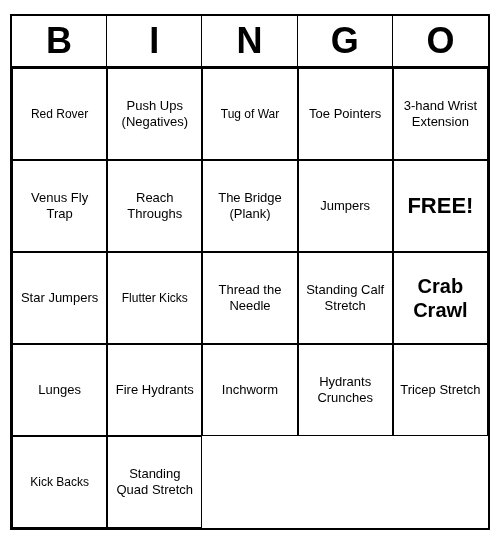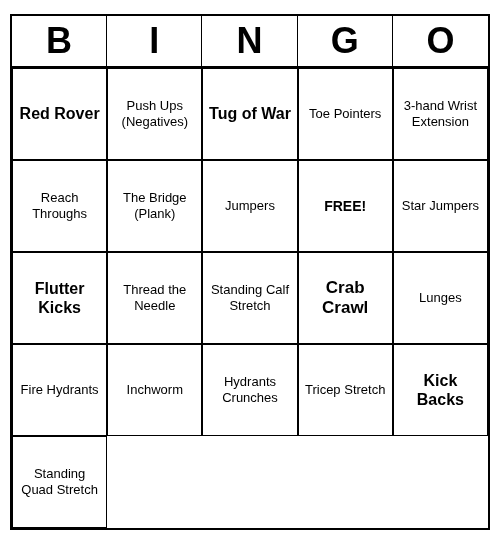--- a/index.html
+++ b/index.html
@@ -54,31 +54,31 @@
       align-items: center;
       justify-content: center;
       text-align: center;
       padding: 4px;
       min-height: 92px;
       font-size: 13px;
       line-height: 1.2;
     }
 
     .bingo-cell.large-text {
-      font-size: 16px;
-      font-weight: bold;
+      font-size: 12px;
+      font-weight: normal;
     }
 
     .bingo-cell.xl-text {
-      font-size: 17px;
+      font-size: 20px;
       font-weight: bold;
     }
 
     .bingo-cell.free {
-      font-size: 14px;
+      font-size: 22px;
       font-weight: bold;
     }
 
     .bingo-cell span {
       display: block;
     }
   </style>
 </head>
 <body>
 
@@ -98,20 +98,23 @@
         <span>Push Ups (Negatives)</span>
       </div>
       <div class="bingo-cell large-text">
         <span>Tug of War</span>
       </div>
       <div class="bingo-cell">
         <span>Toe Pointers</span>
       </div>
       <div class="bingo-cell">
         <span>3-hand Wrist Extension</span>
+      </div>
+      <div class="bingo-cell">
+        <span>Venus Fly Trap</span>
       </div>
       <div class="bingo-cell">
         <span>Reach Throughs</span>
       </div>
       <div class="bingo-cell">
         <span>The Bridge (Plank)</span>
       </div>
       <div class="bingo-cell">
         <span>Jumpers</span>
       </div>

